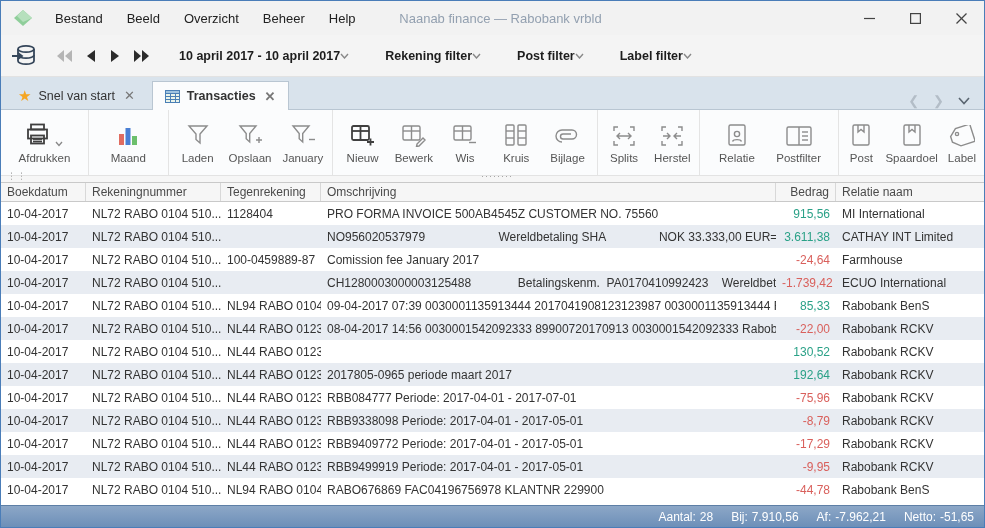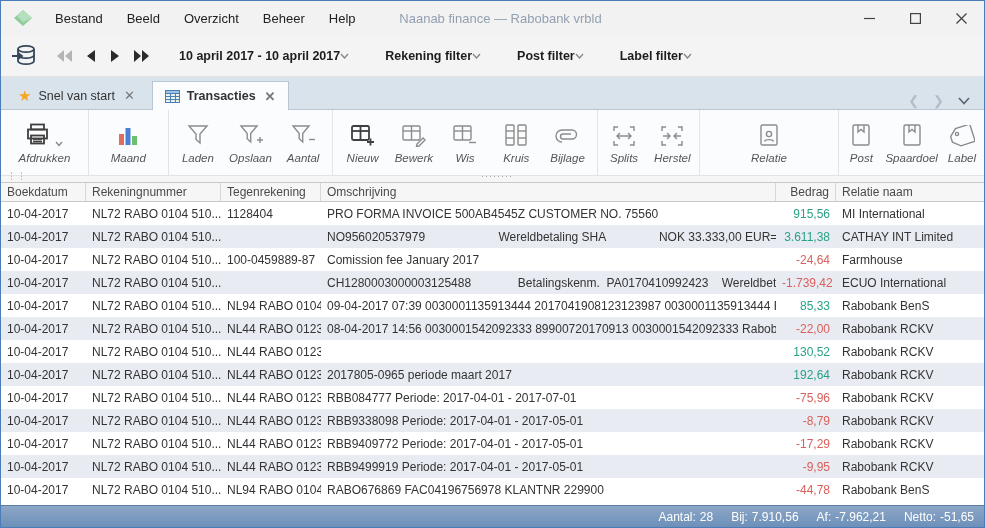--- a/index.html
+++ b/index.html
@@ -29,21 +29,21 @@
   .tab { display:flex; align-items:center; gap:7px; height:28px; padding:0 12px; margin-left:4px; font-size:12.5px; color:#333; border:1px solid transparent; border-bottom:none; }
   .tab.active { background:#fbfcfd; border-color:#b9c6d2; font-weight:700; height:29px; margin-bottom:-1px; }
   .tab .star { color:#f5a623; font-size:15px; }
   .tab .close { color:#777; font-size:13px; margin-left:2px; }
   .tab-nav { margin-left:auto; display:flex; align-items:center; gap:14px; padding-right:14px; }
   .tab-nav .chev { font-size:13px; color:#b3bdc7; }
   .tab-nav .chev-down svg { stroke:#5a6570; }
 
   
   .toolbar { height:66px; background:#fbfcfd; border-bottom:1px solid #e3e3e3; display:flex; flex:0 0 auto; }
-  .tgroup { display:flex; align-items:center; justify-content:space-evenly; border-right:1px solid #e4e4e4; height:100%;font-style:italic; }
+  .tgroup { display:flex; align-items:center; justify-content:space-evenly; border-right:1px solid #e4e4e4; height:100%; }
   .tbtn { display:flex; flex-direction:column; align-items:center; justify-content:center; gap:5px; padding:4px 2px; min-width:44px; }
   .tbtn .ticon { height:26px; display:flex; align-items:flex-end; justify-content:center; }
   .tbtn .tlabel { font-size:11.5px; color:#555; white-space:nowrap; }
   .icon-stroke { fill:none; stroke:#8c8c8c; stroke-width:1.4; }
   .icon-dark  { fill:none; stroke:#3f3f3f; stroke-width:1.8; }
   .afdr-caret { margin-left:3px; }
 
   
   .gripstrip { height:6px; background:#f6f6f6; position:relative; flex:0 0 auto; }
   .grip-dots { position:absolute; top:-3px; font-size:9px; color:#9a9a9a; letter-spacing:1px; line-height:6px; }
@@ -241,21 +241,21 @@
           </span>
         <span class="tlabel">Opslaan</span>
       </div>
       <div class="tbtn">
         <span class="ticon">
             <svg width="24" height="24" viewBox="0 0 24 24">
               <path d="M2,3 h16 l-6.3,7.5 v8.5 l-3.5,-3.2 v-5.3 z" class="icon-stroke"></path>
               <path d="M18,16.5 h6" class="icon-stroke"></path>
             </svg>
           </span>
-        <span class="tlabel">Aantal</span>
+        <span class="tlabel">January</span>
       </div>
     </div>
 
     <div class="tgroup" style="width:265px;">
       <div class="tbtn">
         <span class="ticon">
             <svg width="26" height="24" viewBox="0 0 26 24">
               <rect x="2" y="3" width="17" height="14" rx="1.5" class="icon-dark"></rect>
               <line x1="2" y1="8" x2="19" y2="8" class="icon-dark"></line>
               <line x1="10.5" y1="3" x2="10.5" y2="17" class="icon-dark"></line>
@@ -333,20 +333,32 @@
     <div class="tgroup" style="width:140px;">
       <div class="tbtn">
         <span class="ticon">
             <svg width="20" height="24" viewBox="0 0 20 24">
               <rect x="2" y="2" width="16" height="20" rx="1.5" class="icon-stroke"></rect>
               <circle cx="10" cy="11" r="2.6" class="icon-stroke"></circle>
               <path d="M5.5,18.5 c1,-2.5 8,-2.5 9,0" class="icon-stroke"></path>
             </svg>
           </span>
         <span class="tlabel">Relatie</span>
+      </div>
+      <div class="tbtn">
+        <span class="ticon">
+            <svg width="28" height="22" viewBox="0 0 28 22">
+              <rect x="2" y="2" width="24" height="18" rx="1.5" class="icon-stroke"></rect>
+              <line x1="14" y1="2" x2="14" y2="20" class="icon-stroke"></line>
+              <line x1="17" y1="7" x2="23" y2="7" class="icon-stroke"></line>
+              <line x1="17" y1="11" x2="23" y2="11" class="icon-stroke"></line>
+              <line x1="17" y1="15" x2="23" y2="15" class="icon-stroke"></line>
+            </svg>
+          </span>
+        <span class="tlabel">Postfilter</span>
       </div>
     </div>
 
     <div class="tgroup" style="width:145px; border-right:none;">
       <div class="tbtn">
         <span class="ticon">
             <svg width="20" height="24" viewBox="0 0 20 24">
               <rect x="2" y="2" width="16" height="20" rx="1.5" class="icon-stroke"></rect>
               <path d="M7,2 v7 l3,-2.5 3,2.5 v-7" class="icon-stroke"></path>
             </svg>

